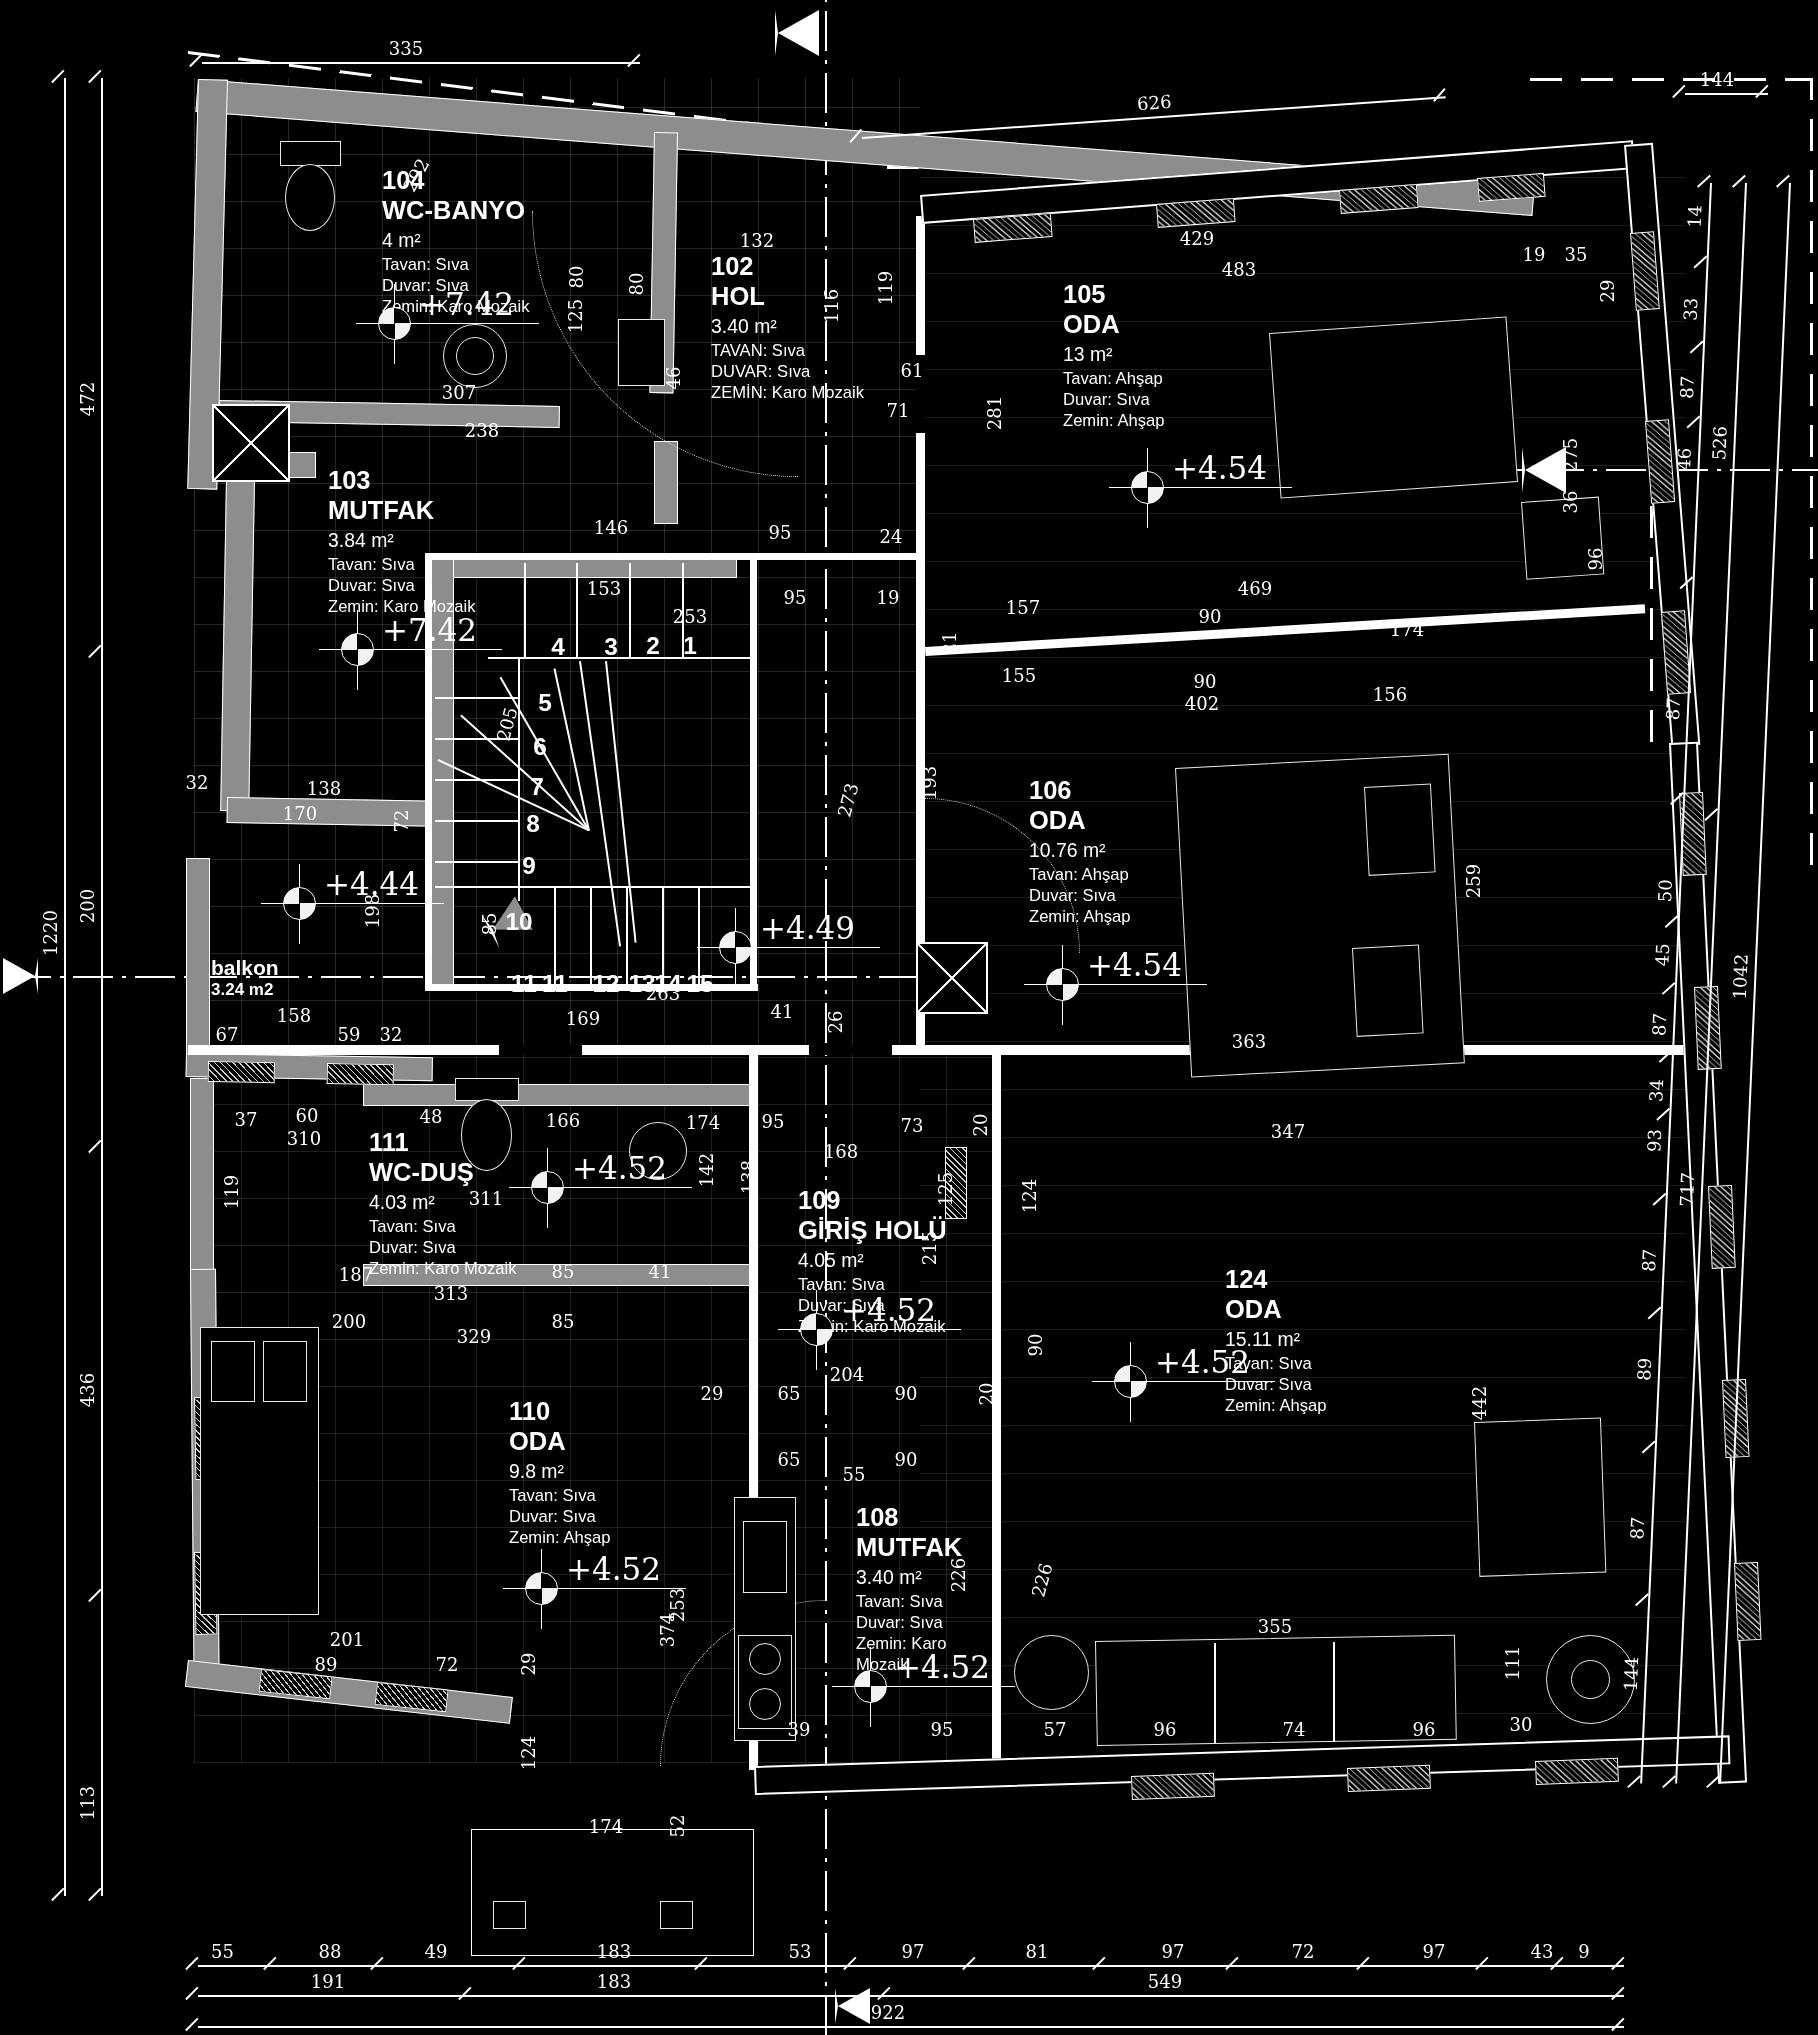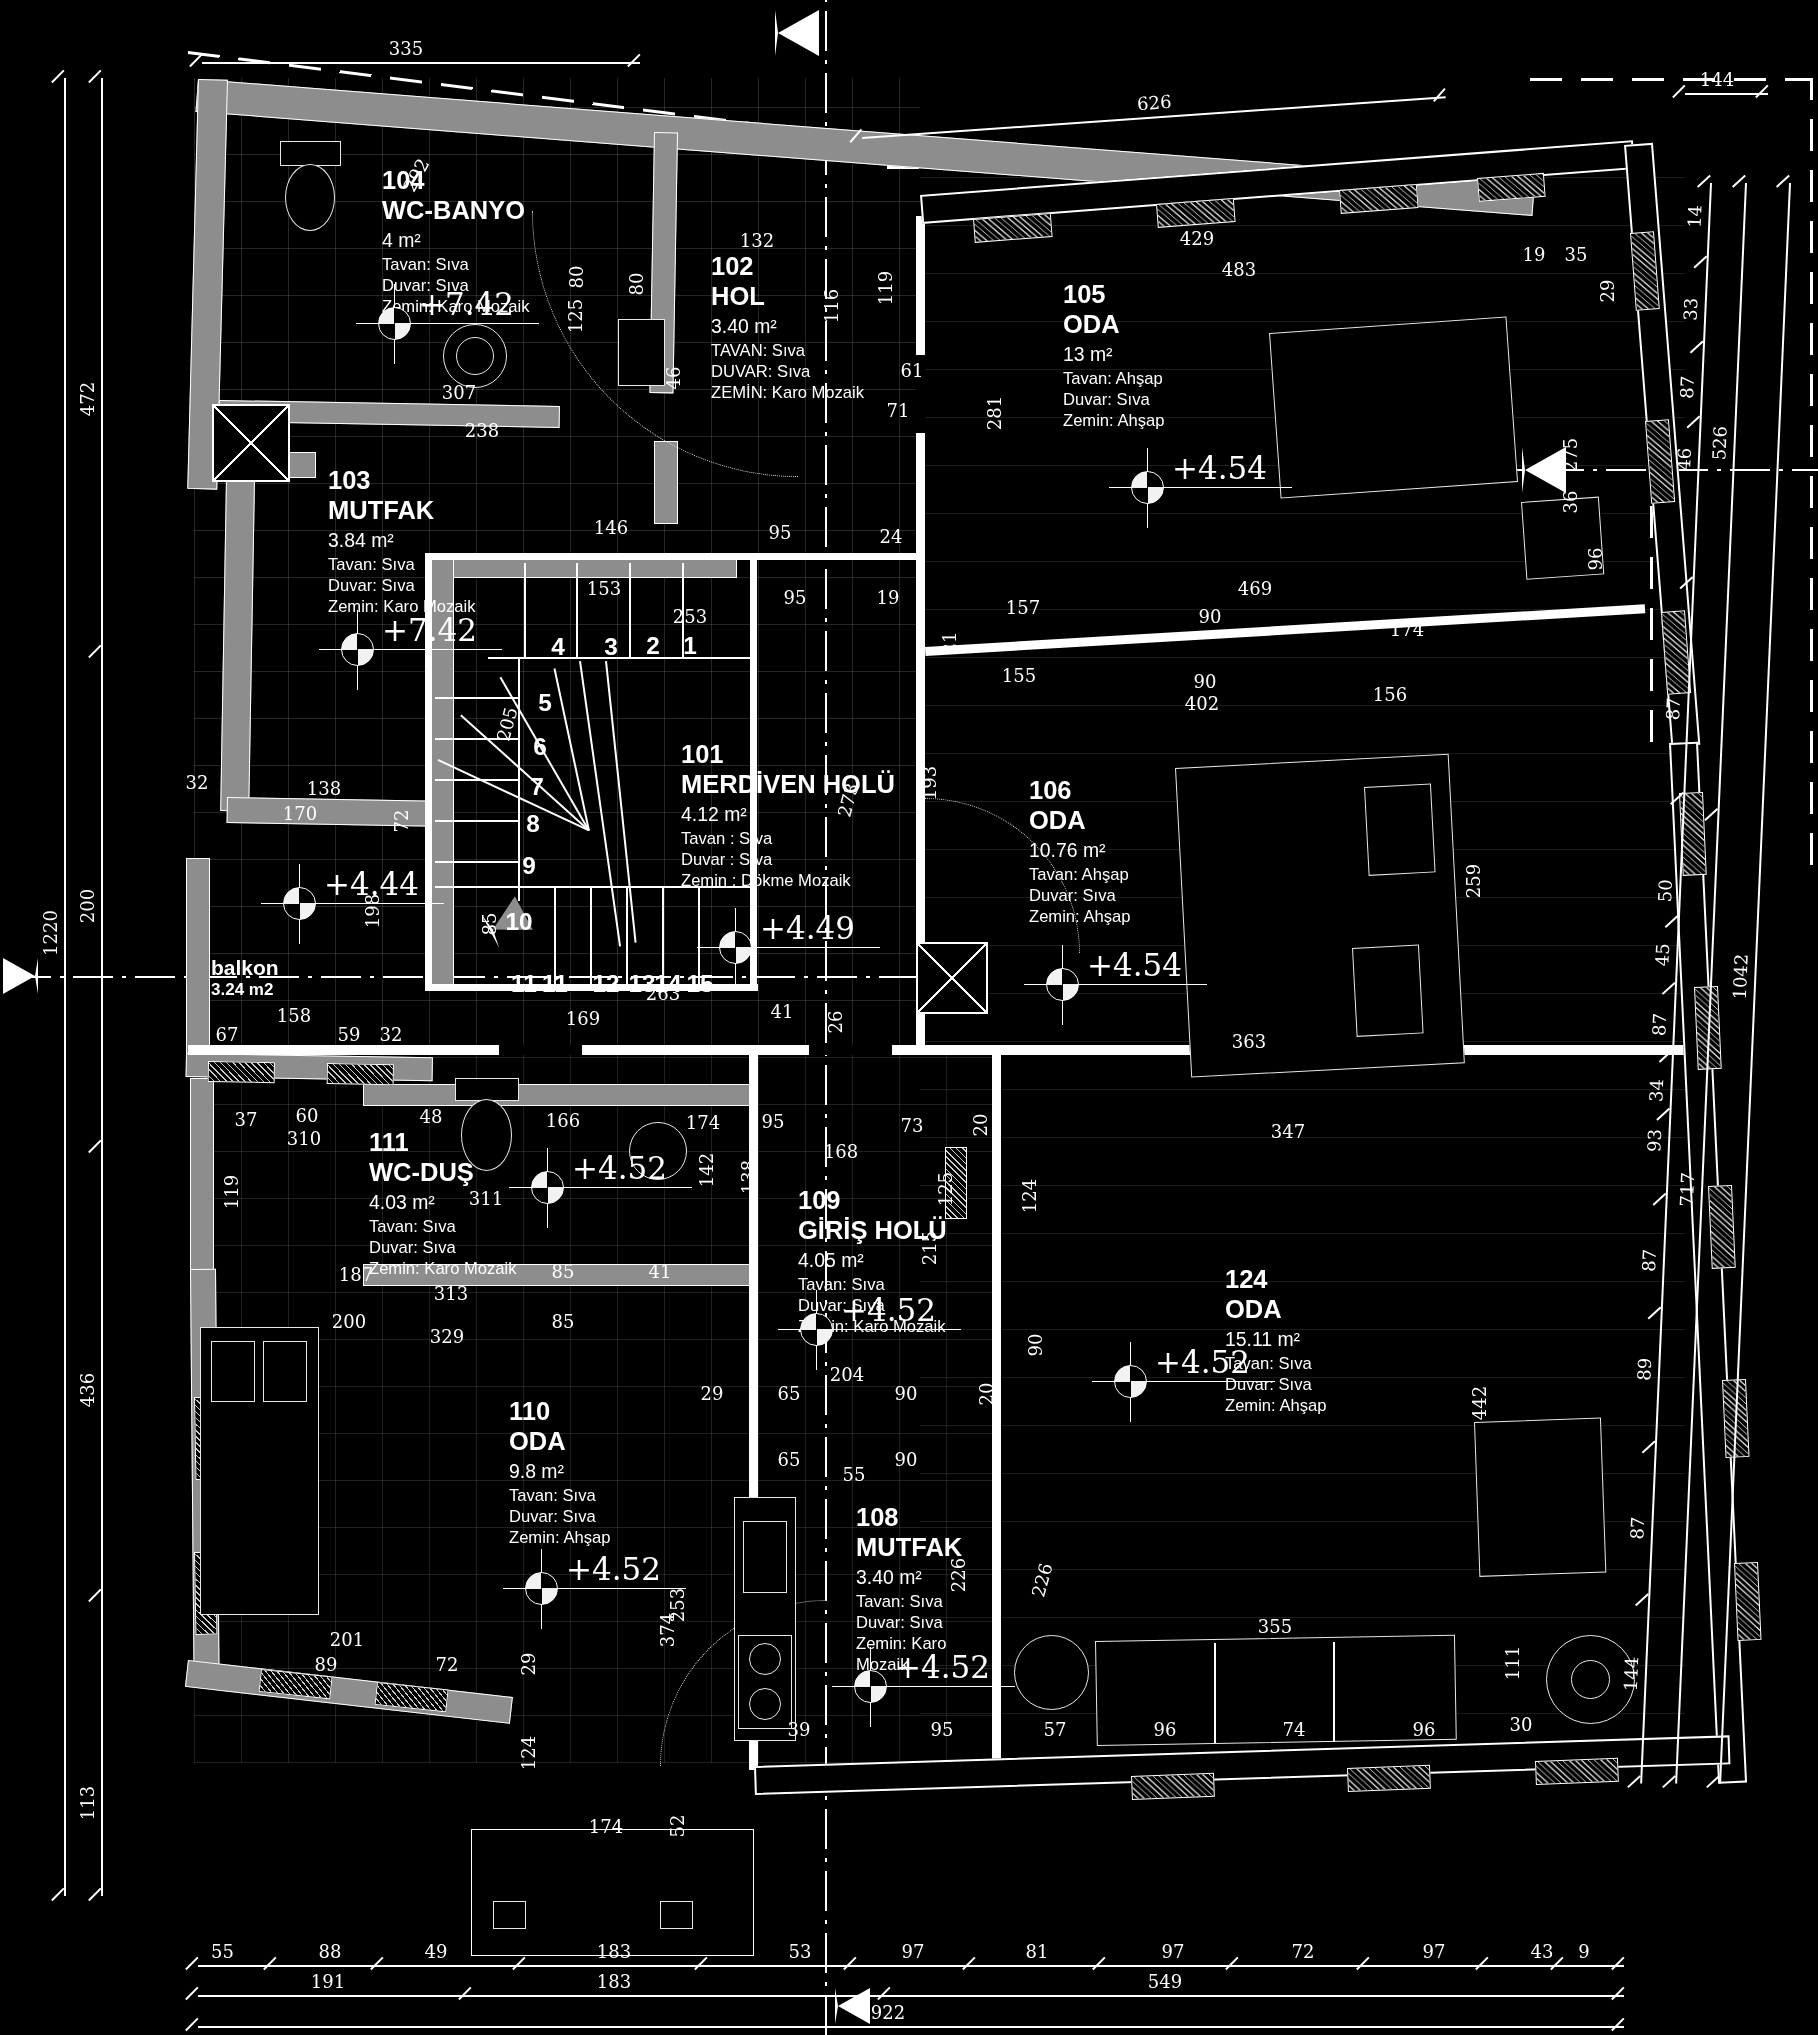--- a/index.html
+++ b/index.html
@@ -226,28 +226,20 @@
     <div class="rline">Duvar:  Sıva</div>
     <div class="rline">Zemin: Ahşap</div>
   </div>
   <div class="room" style="left:328px;top:466px;">
     <div class="rnum">103</div>
     <div class="rname">MUTFAK</div>
     <div class="rarea">3.84 m²</div>
     <div class="rline">Tavan: Sıva</div>
     <div class="rline">Duvar: Sıva</div>
     <div class="rline">Zemin: Karo Mozaik</div>
-  </div>
-  <div class="room" style="left:681px;top:740px;">
-    <div class="rnum">101</div>
-    <div class="rname">MERDİVEN HOLÜ</div>
-    <div class="rarea">4.12 m²</div>
-    <div class="rline">Tavan : Sıva</div>
-    <div class="rline">Duvar : Sıva</div>
-    <div class="rline">Zemin : Dökme Mozaik</div>
   </div>
   <div class="room" style="left:1029px;top:776px;">
     <div class="rnum">106</div>
     <div class="rname">ODA</div>
     <div class="rarea">10.76 m²</div>
     <div class="rline">Tavan: Ahşap</div>
     <div class="rline">Duvar:  Sıva</div>
     <div class="rline">Zemin: Ahşap</div>
   </div>
   <div class="room small" style="left:211px;top:956px;">
@@ -436,21 +428,21 @@
       <div class="dim" style="left: 748px; top: 1177px; transform: translate(-50%, -50%) rotate(-90deg);">138</div>
       <div class="dim" style="left: 841px; top: 1151px; transform: translate(-50%, -50%) rotate(0deg);">168</div>
       <div class="dim" style="left: 945px; top: 1189px; transform: translate(-50%, -50%) rotate(-90deg);">125</div>
       <div class="dim" style="left: 929px; top: 1248px; transform: translate(-50%, -50%) rotate(-90deg);">215</div>
       <div class="dim" style="left: 1029px; top: 1196px; transform: translate(-50%, -50%) rotate(-90deg);">124</div>
       <div class="dim" style="left: 356px; top: 1274px; transform: translate(-50%, -50%) rotate(0deg);">187</div>
       <div class="dim" style="left: 563px; top: 1271px; transform: translate(-50%, -50%) rotate(0deg);">85</div>
       <div class="dim" style="left: 660px; top: 1271px; transform: translate(-50%, -50%) rotate(0deg);">41</div>
       <div class="dim" style="left: 451px; top: 1293px; transform: translate(-50%, -50%) rotate(0deg);">313</div>
       <div class="dim" style="left: 349px; top: 1321px; transform: translate(-50%, -50%) rotate(0deg);">200</div>
-      <div class="dim" style="left: 447px; top: 1336px; transform: translate(-50%, -50%) rotate(0deg);">329</div>
+      <div class="dim" style="left: 474px; top: 1336px; transform: translate(-50%, -50%) rotate(0deg);">329</div>
       <div class="dim" style="left: 563px; top: 1321px; transform: translate(-50%, -50%) rotate(0deg);">85</div>
       <div class="dim" style="left: 1035px; top: 1345px; transform: translate(-50%, -50%) rotate(-90deg);">90</div>
       <div class="dim" style="left: 847px; top: 1374px; transform: translate(-50%, -50%) rotate(0deg);">204</div>
       <div class="dim" style="left: 712px; top: 1393px; transform: translate(-50%, -50%) rotate(0deg);">29</div>
       <div class="dim" style="left: 789px; top: 1393px; transform: translate(-50%, -50%) rotate(0deg);">65</div>
       <div class="dim" style="left: 906px; top: 1393px; transform: translate(-50%, -50%) rotate(0deg);">90</div>
       <div class="dim" style="left: 986px; top: 1394px; transform: translate(-50%, -50%) rotate(-90deg);">20</div>
       <div class="dim" style="left: 789px; top: 1459px; transform: translate(-50%, -50%) rotate(0deg);">65</div>
       <div class="dim" style="left: 906px; top: 1459px; transform: translate(-50%, -50%) rotate(0deg);">90</div>
       <div class="dim" style="left: 854px; top: 1474px; transform: translate(-50%, -50%) rotate(0deg);">55</div>

